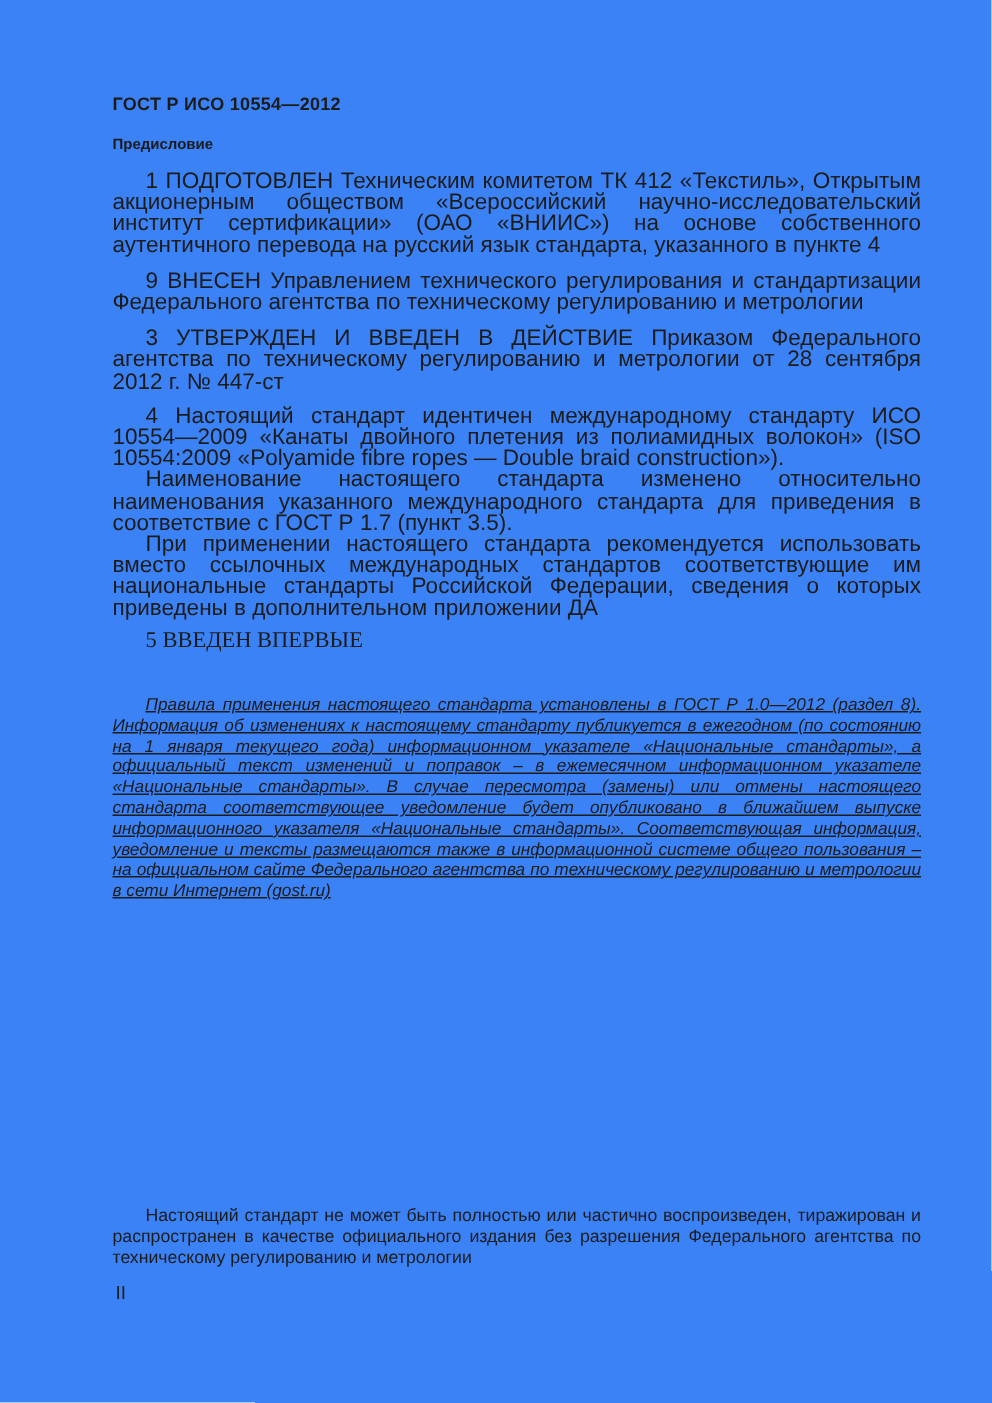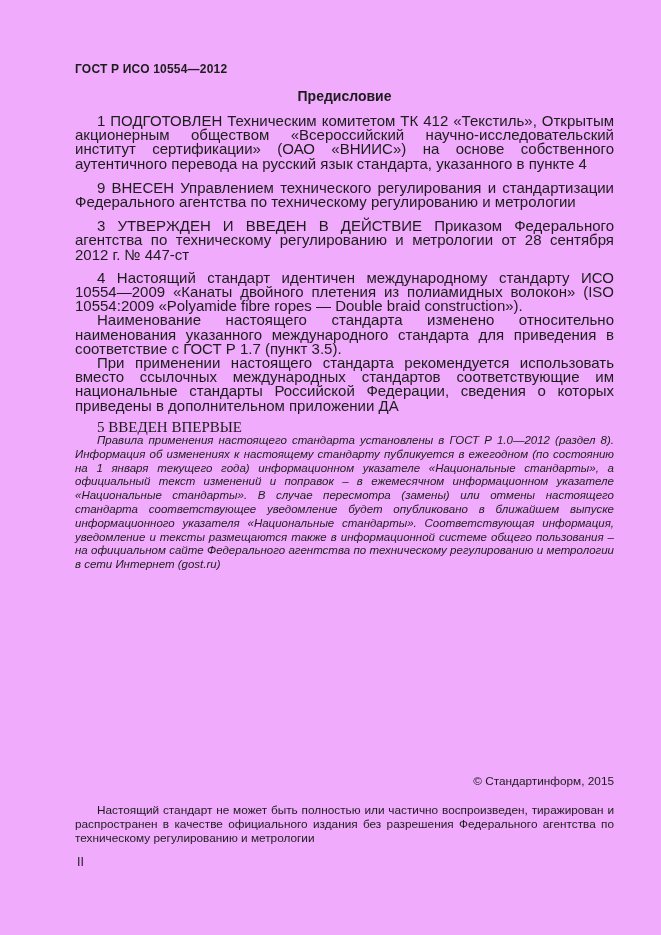--- a/index.html
+++ b/index.html
@@ -5,57 +5,58 @@
   * { margin: 0; padding: 0; box-sizing: border-box; }
   html, body { background: #ffffff; }
   body {
     font-family: "Liberation Sans", "DejaVu Sans", sans-serif;
     color: #1c1c1c;
   }
   .page {
     position: relative;
     width: 661px;
     height: 935px;
-    background: #f0abfc;
+    background: #3b82f6;
     overflow: hidden;
   }
   .content {
     position: absolute;
     left: 75px;
     top: 62px;
     width: 539px;
   }
   .doc-code {
     font-size: 12px;
     font-weight: bold;
     line-height: 14px;
     letter-spacing: 0.2px;
   }
   .doc-title {
     margin-top: 13px;
-    text-align: center;
-    font-size: 14px;
+    font-size: 10px;
     font-weight: bold;
     line-height: 15px;
   }
   .body-text p {
     font-size: 15px;
     line-height: 14.2px;
     text-align: justify;
     text-indent: 22px;
   }
   .body-text p.gap   { margin-top: 10px; }
   .body-text p.gap-s { margin-top: 9px; }
   .body-text p.gap-xs{ margin-top: 7px; font-family: Liberation Serif, serif; }
   .note {
+    margin-top: 30px;
     font-size: 11.5px;
     font-style: italic;
     line-height: 13.8px;
     text-align: justify;
     text-indent: 22px;
+    text-decoration: underline;
   }
   .copyright {
     position: absolute;
     left: 75px;
     top: 774px;
     width: 539px;
     font-size: 11.8px;
     line-height: 14px;
     text-align: right;
   }
@@ -89,16 +90,15 @@
       <p class="gap">9 ВНЕСЕН Управлением технического регулирования и стандартизации Федерального агентства по техническому регулированию и метрологии</p>
       <p class="gap">3 УТВЕРЖДЕН И ВВЕДЕН В ДЕЙСТВИЕ Приказом Федерального агентства по техническому регулированию и метрологии от 28 сентября 2012 г. № 447-ст</p>
       <p class="gap-s">4 Настоящий стандарт идентичен международному стандарту ИСО 10554—2009 «Канаты двойного плетения из полиамидных волокон» (ISO 10554:2009  «Polyamide fibre ropes — Double braid construction»).</p>
       <p>Наименование настоящего стандарта изменено относительно наименования указанного международного стандарта для приведения в соответствие с ГОСТ Р 1.7 (пункт 3.5).</p>
       <p>При применении настоящего стандарта рекомендуется использовать вместо ссылочных международных стандартов соответствующие им национальные стандарты Российской Федерации, сведения о которых приведены в дополнительном приложении ДА</p>
       <p class="gap-xs">5 ВВЕДЕН ВПЕРВЫЕ</p>
     </div>
     <div class="note">Правила применения настоящего стандарта установлены в ГОСТ Р 1.0—2012 (раздел 8). Информация об изменениях к настоящему стандарту публикуется в ежегодном (по состоянию на 1 января текущего года) информационном указателе «Национальные стандарты», а официальный текст изменений и поправок – в ежемесячном информационном указателе «Национальные стандарты». В случае пересмотра (замены) или отмены настоящего стандарта соответствующее уведомление будет опубликовано в ближайшем выпуске информационного указателя «Национальные стандарты». Соответствующая информация, уведомление и тексты размещаются также в информационной системе общего пользования – на официальном сайте Федерального агентства по техническому регулированию и метрологии в сети Интернет (gost.ru)</div>
   </div>
 
-  <div class="copyright">© Стандартинформ, 2015</div>
   <div class="restriction">Настоящий стандарт не может быть полностью или частично воспроизведен, тиражирован и распространен в качестве официального издания без разрешения Федерального агентства по техническому регулированию и метрологии</div>
   <div class="page-number">II</div>
 </div>
 
 </body></html>

